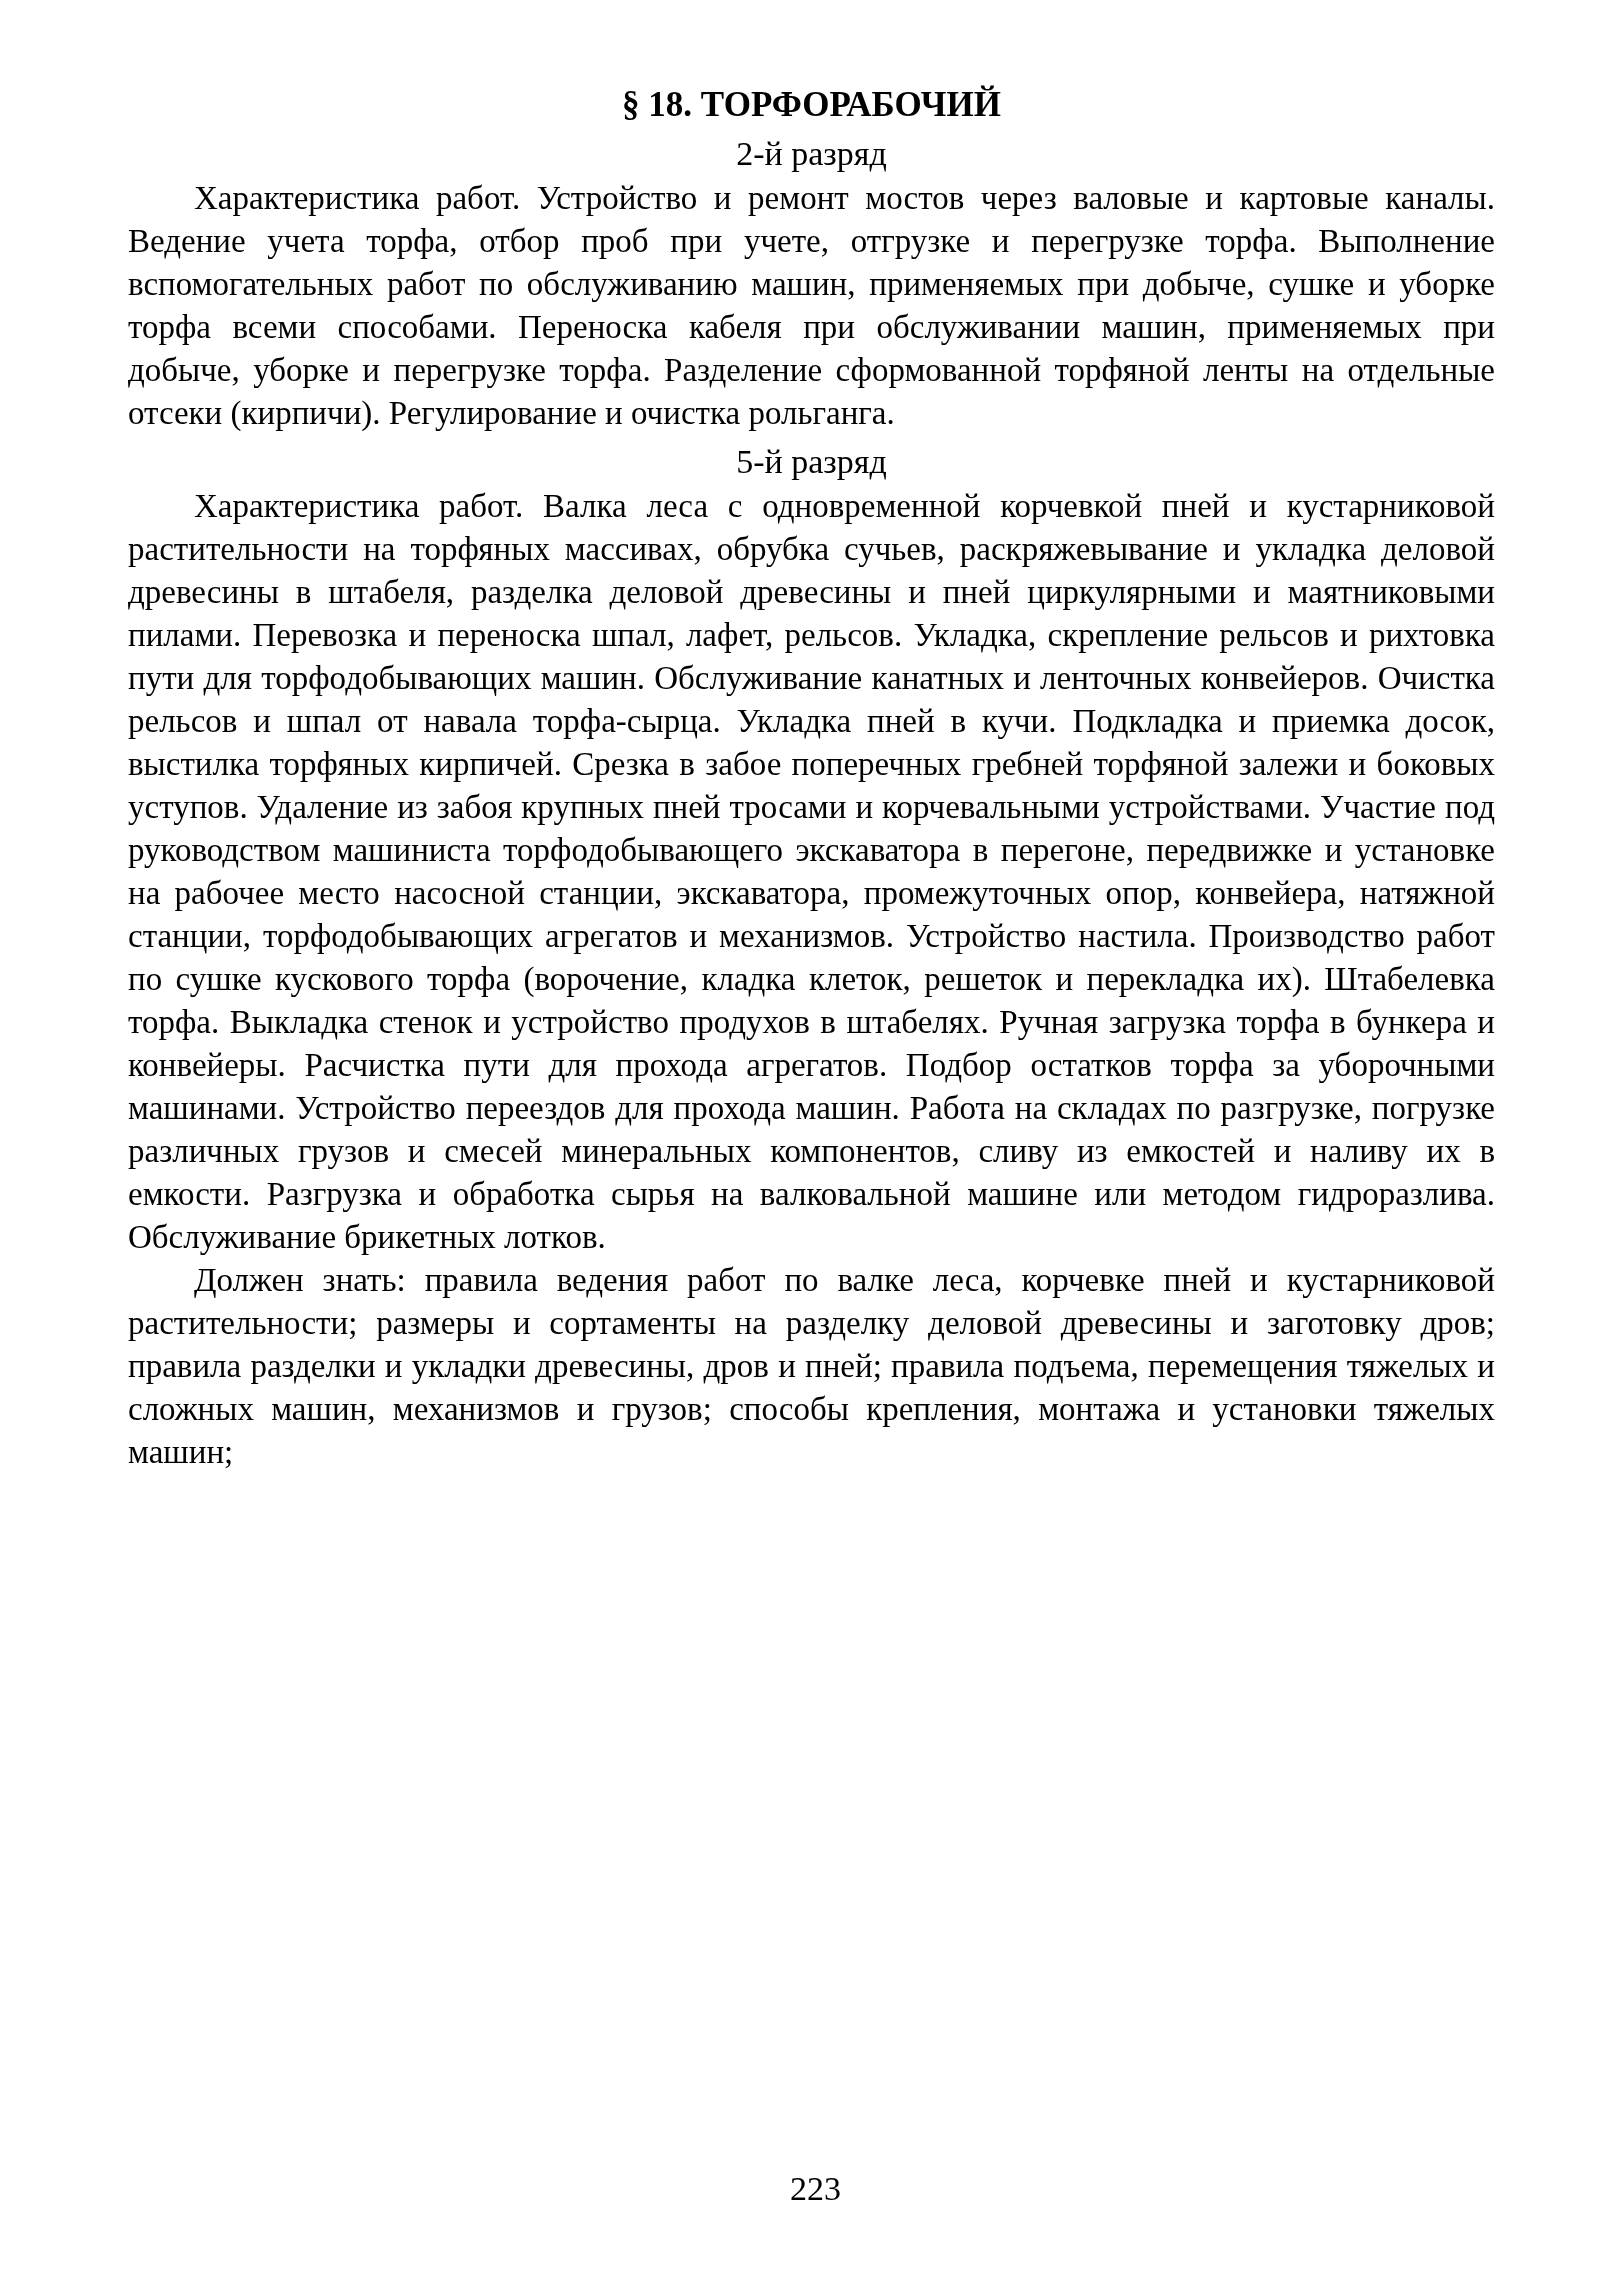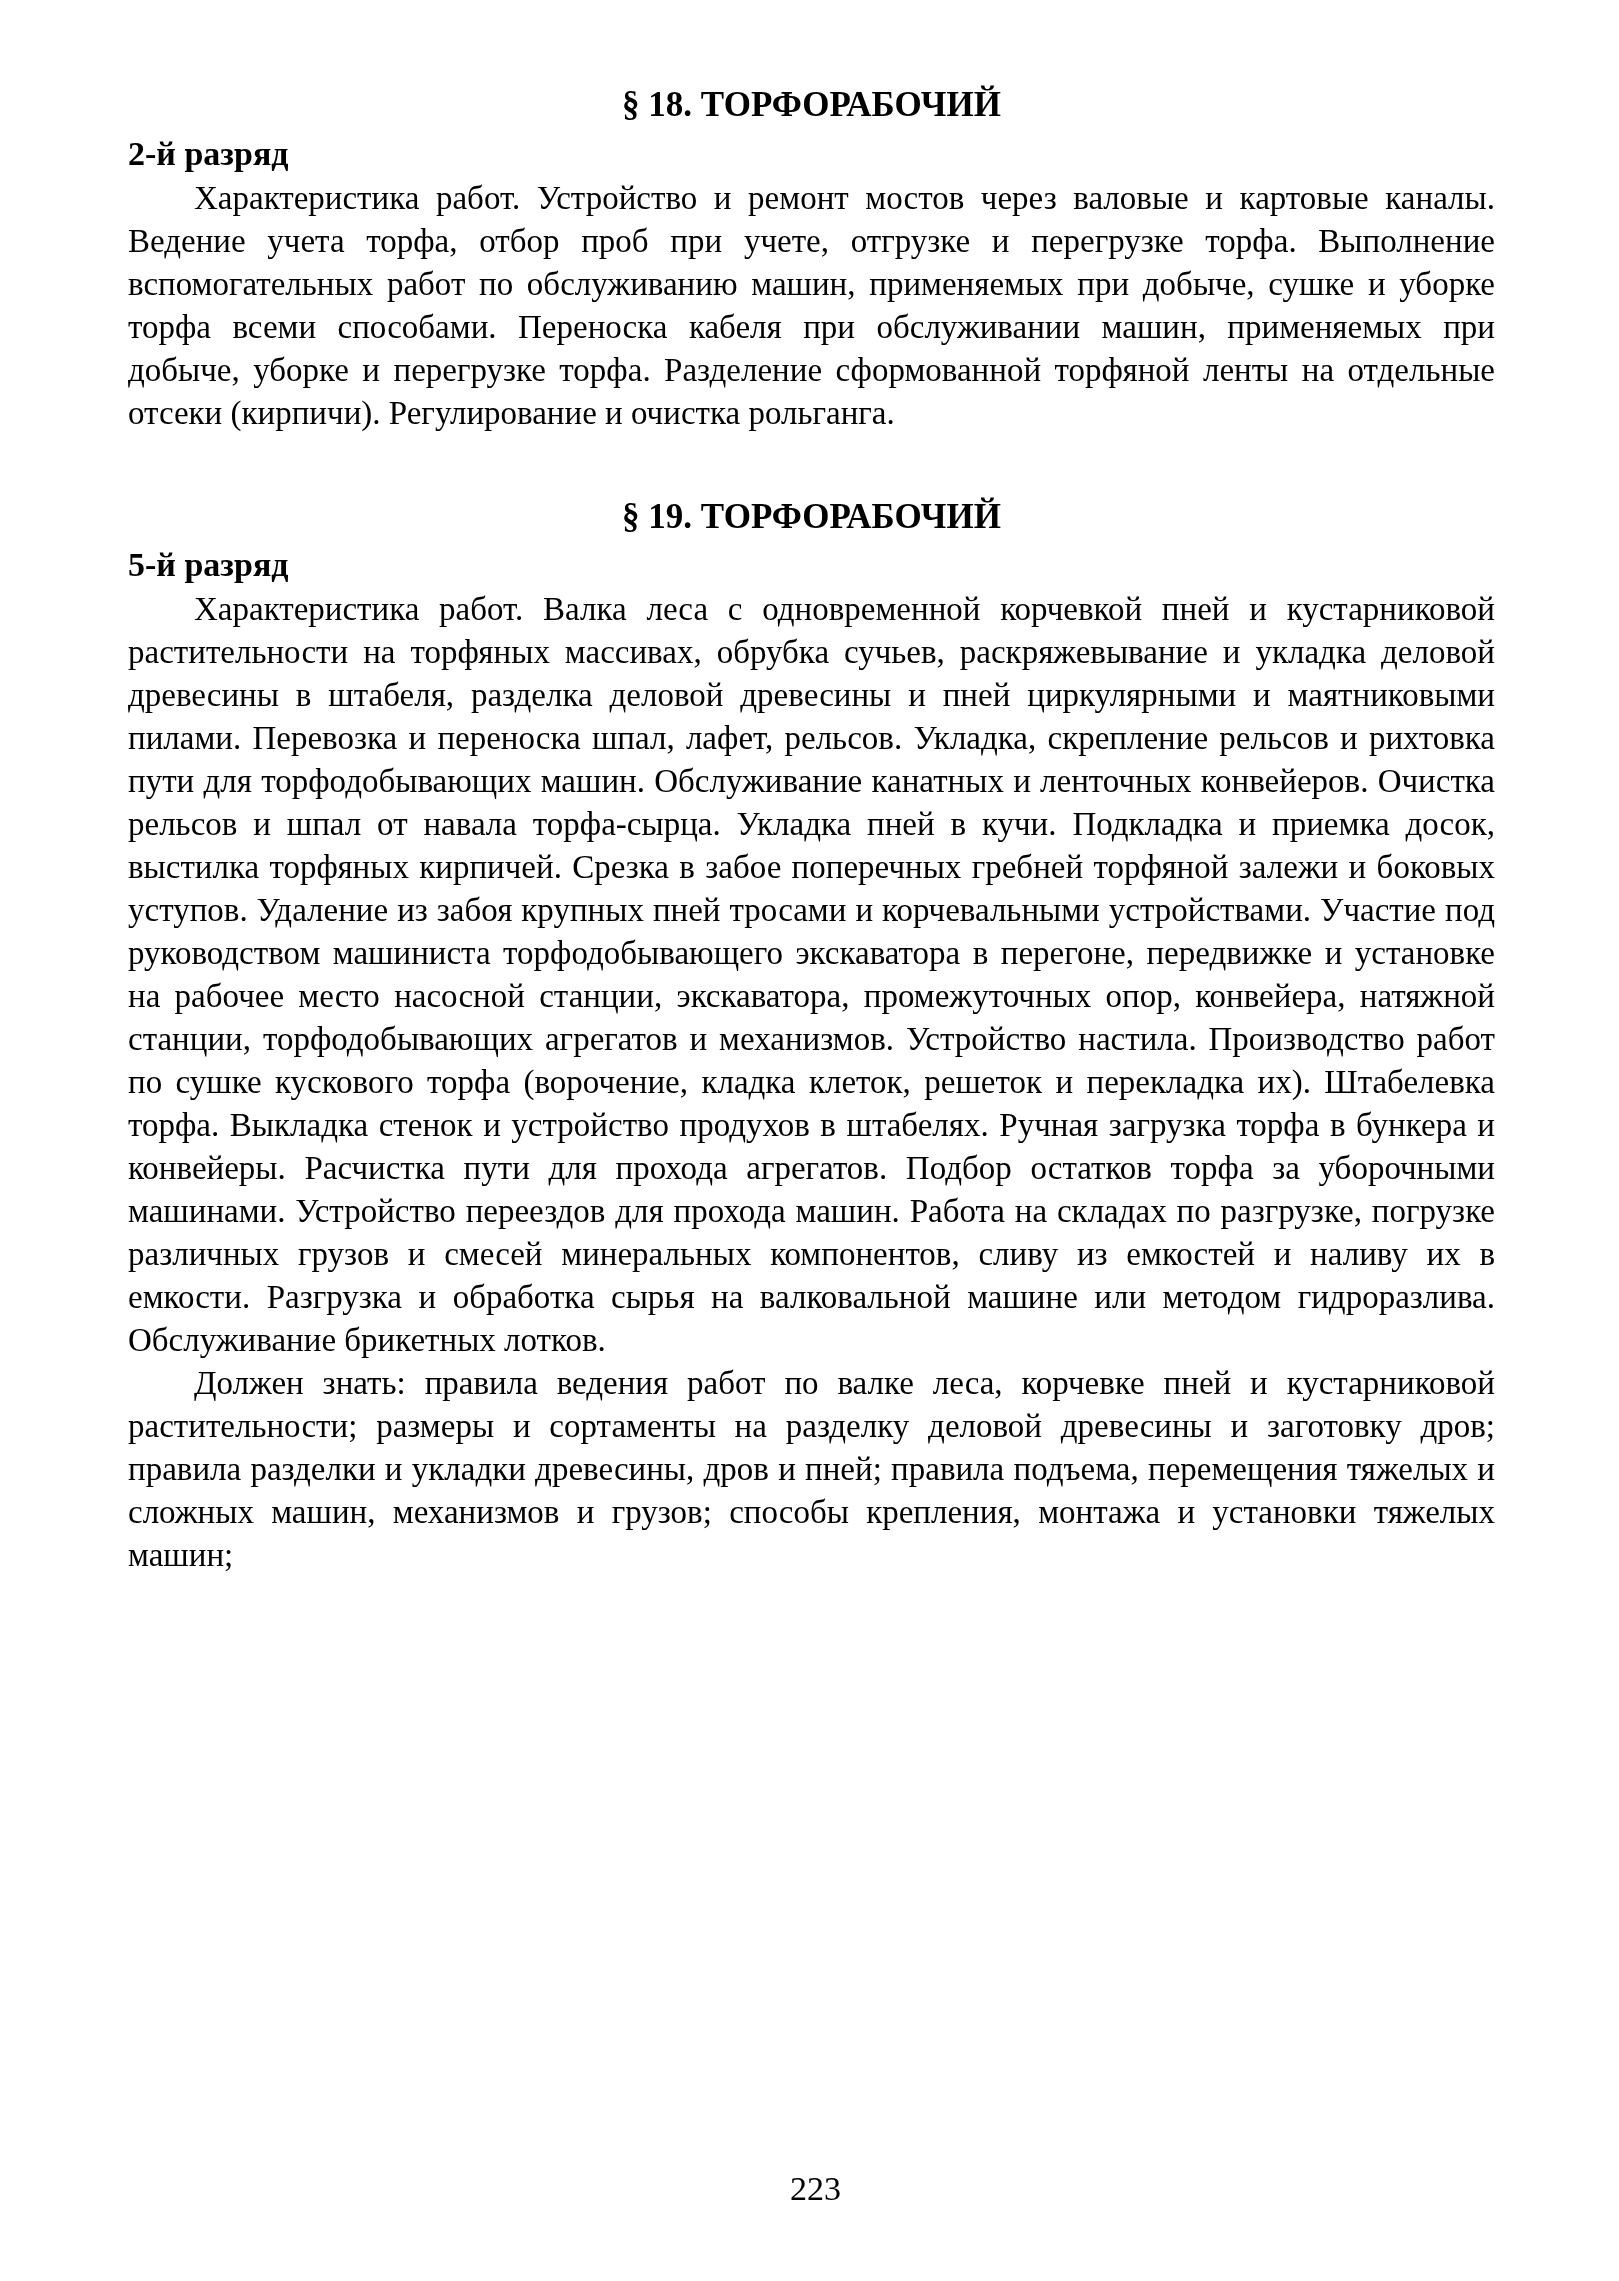--- a/index.html
+++ b/index.html
@@ -28,22 +28,22 @@
     text-align: center;
     font-weight: bold;
     font-size: 35px;
     margin: 0;
     padding: 0;
   }
   .section-heading.second {
     margin-top: 60px;
   }
   .grade-line {
-    text-align: left;
-    font-weight: bold;
+    text-align: center;
+    font-weight: normal;
     font-size: 34px;
     margin: 5.8px 0 1.9px 0;
   }
   p.para {
     margin: 0;
     padding: 0;
     text-indent: 66px;
     text-align: justify;
   }
   p.para .lead {
@@ -67,21 +67,20 @@
   <div>
     <h1 class="section-heading">§ 18. ТОРФОРАБОЧИЙ</h1>
     <div class="grade-line">2-й разряд</div>
     <p class="para">
       <span class="lead">Характеристика работ.</span>
       <span>Устройство и ремонт мостов через валовые и картовые каналы. Ведение учета торфа, отбор проб при учете, отгрузке и перегрузке торфа. Выполнение вспомогательных работ по обслуживанию машин, применяемых при добыче, сушке и уборке торфа всеми способами. Переноска кабеля при обслуживании машин, применяемых при добыче, уборке и перегрузке торфа. Разделение сформованной торфяной ленты на отдельные отсеки (кирпичи). Регулирование и очистка рольганга.</span>
     </p>
   </div>
 
   <div>
-    <h1 class="section-heading second">§ 19. ТОРФОРАБОЧИЙ</h1>
     <div class="grade-line">5-й разряд</div>
     <p class="para">
       <span class="lead">Характеристика работ.</span>
       <span>Валка леса с одновременной корчевкой пней и кустарниковой растительности на торфяных массивах, обрубка сучьев, раскряжевывание и укладка деловой древесины в штабеля, разделка деловой древесины и пней циркулярными и маятниковыми пилами. Перевозка и переноска шпал, лафет, рельсов. Укладка, скрепление рельсов и рихтовка пути для торфодобывающих машин. Обслуживание канатных и ленточных конвейеров. Очистка рельсов и шпал от навала торфа-сырца. Укладка пней в кучи. Подкладка и приемка досок, выстилка торфяных кирпичей. Срезка в забое поперечных гребней торфяной залежи и боковых уступов. Удаление из забоя крупных пней тросами и корчевальными устройствами. Участие под руководством машиниста торфодобывающего экскаватора в перегоне, передвижке и установке на рабочее место насосной станции, экскаватора, промежуточных опор, конвейера, натяжной станции, торфодобывающих агрегатов и механизмов. Устройство настила. Производство работ по сушке кускового торфа (ворочение, кладка клеток, решеток и перекладка их). Штабелевка торфа. Выкладка стенок и устройство продухов в штабелях. Ручная загрузка торфа в бункера и конвейеры. Расчистка пути для прохода агрегатов. Подбор остатков торфа за уборочными машинами. Устройство переездов для прохода машин. Работа на складах по разгрузке, погрузке различных грузов и смесей минеральных компонентов, сливу из емкостей и наливу их в емкости. Разгрузка и обработка сырья на валковальной машине или методом гидроразлива. Обслуживание брикетных лотков.</span>
     </p>
     <p class="para">
       <span class="lead">Должен знать:</span>
       <span>правила ведения работ по валке леса, корчевке пней и кустарниковой растительности; размеры и сортаменты на разделку деловой древесины и заготовку дров; правила разделки и укладки древесины, дров и пней; правила подъема, перемещения тяжелых и сложных машин, механизмов и грузов; способы крепления, монтажа и установки тяжелых машин;</span>
     </p>
   </div>

